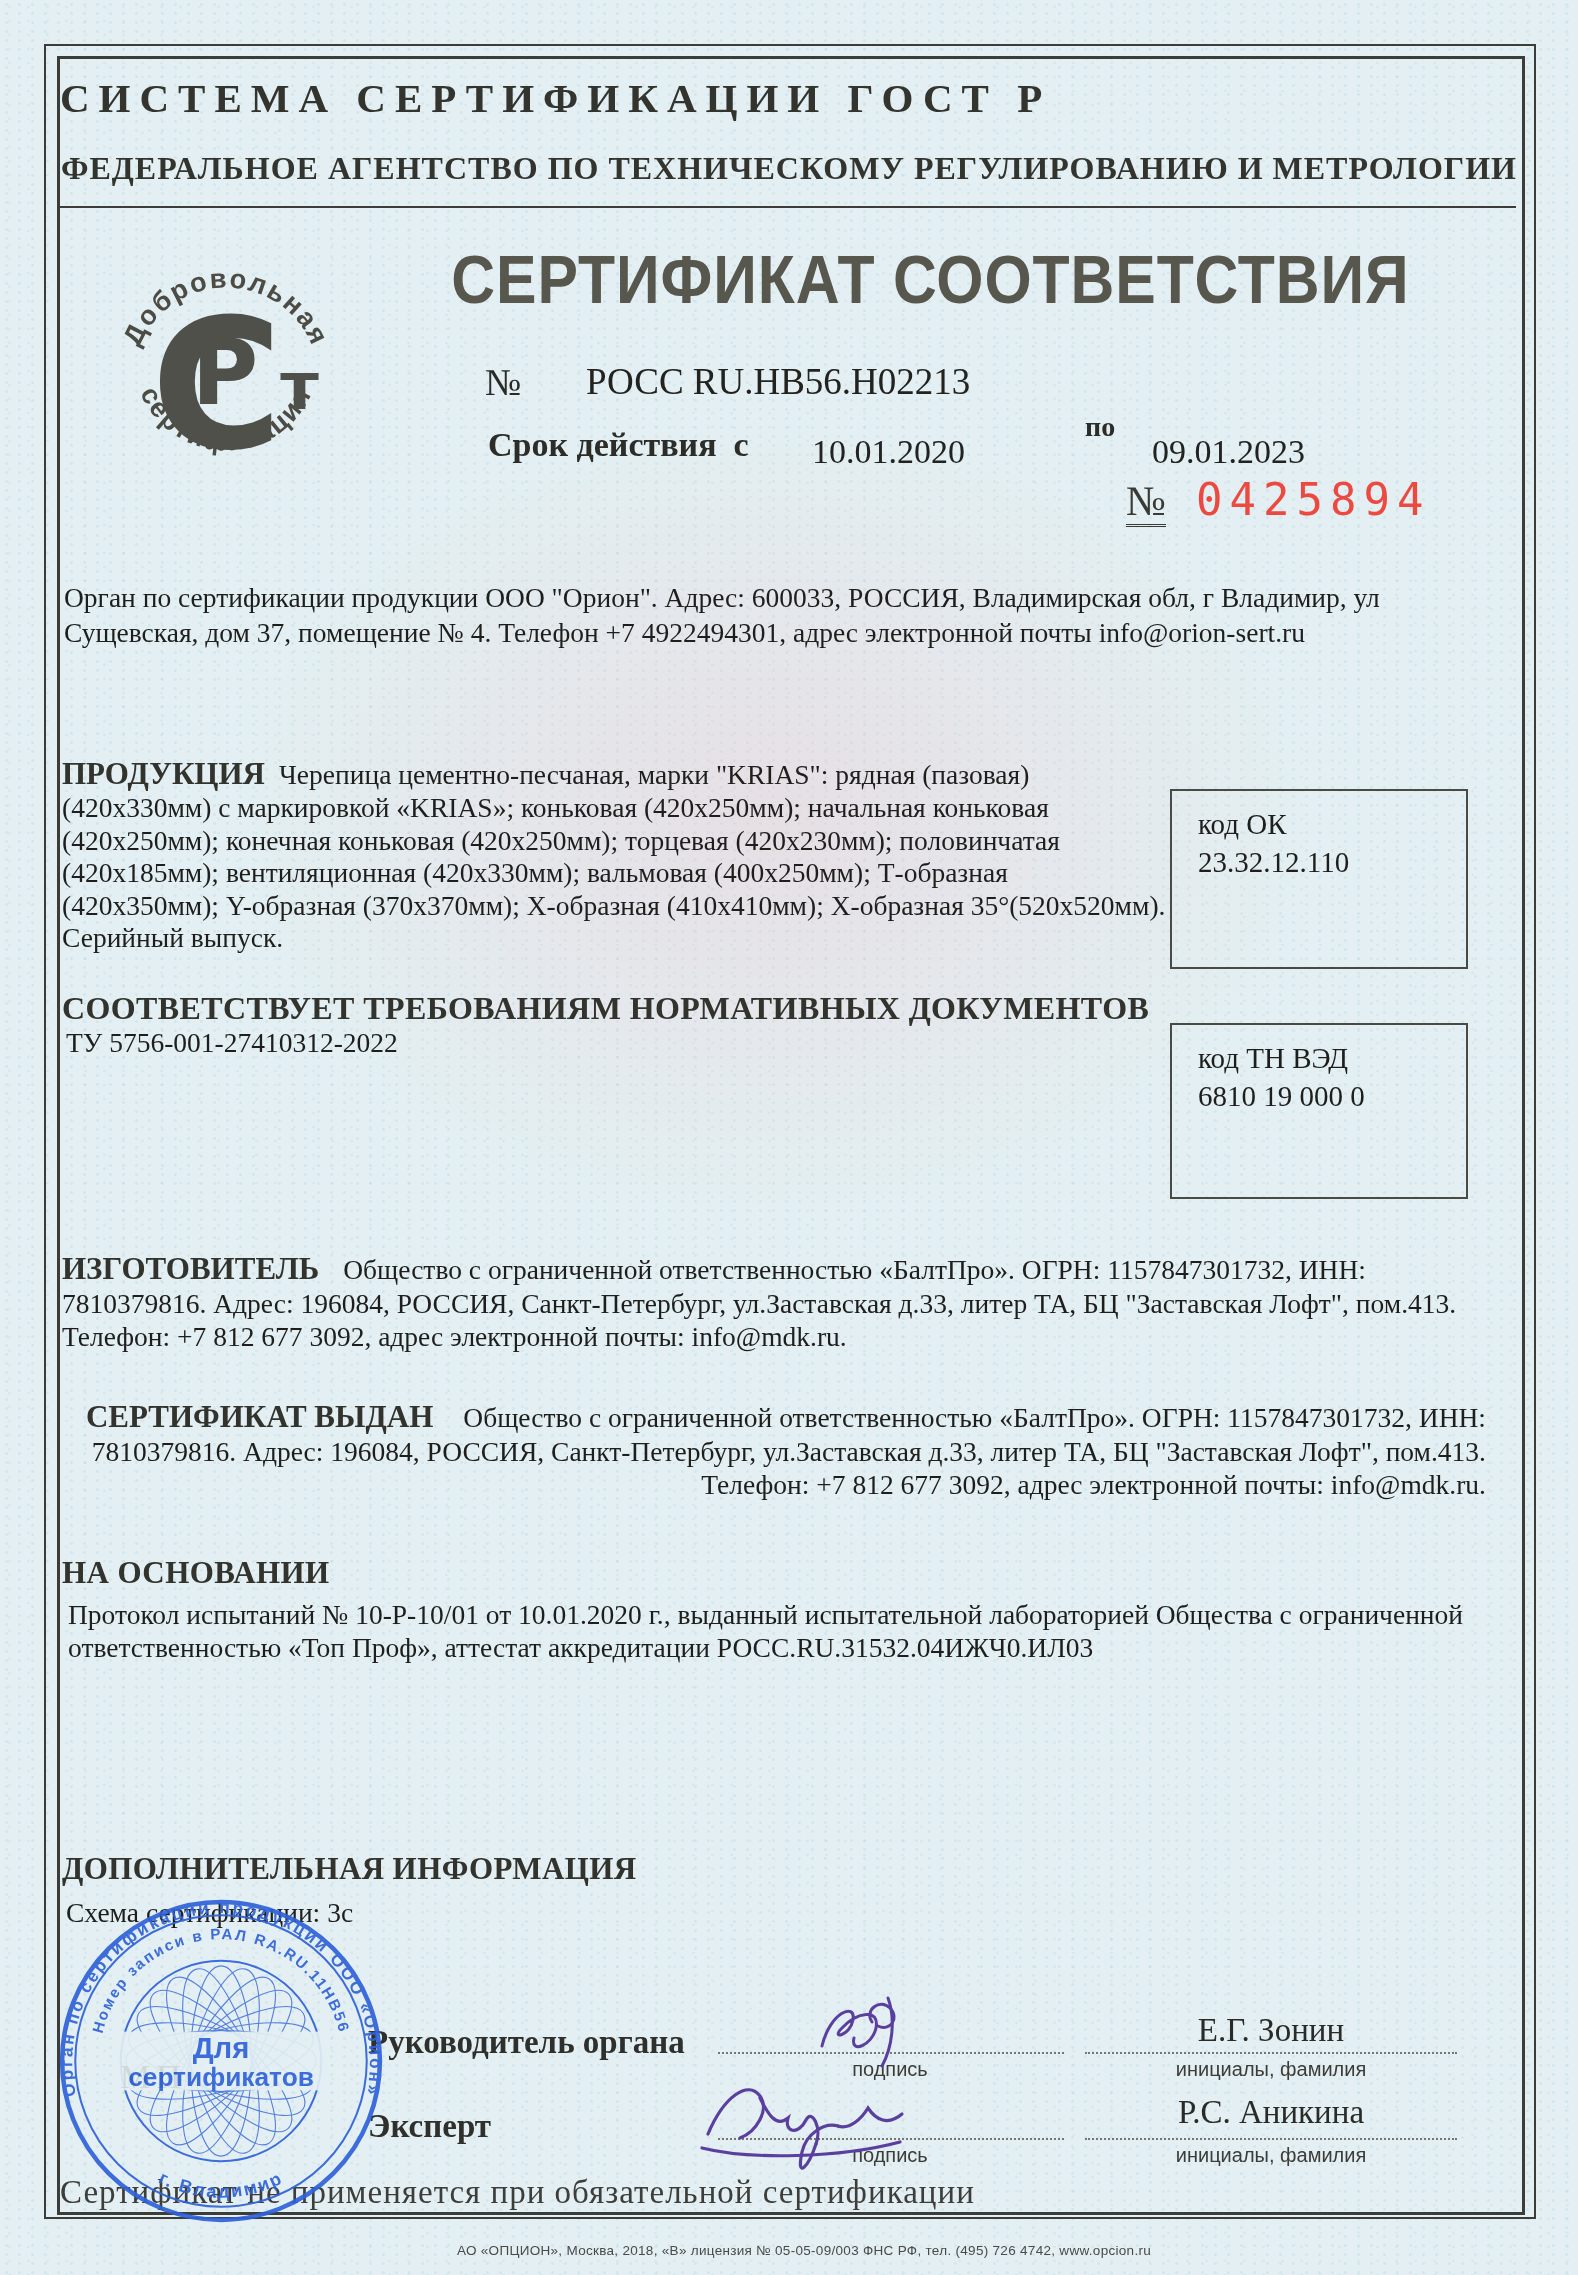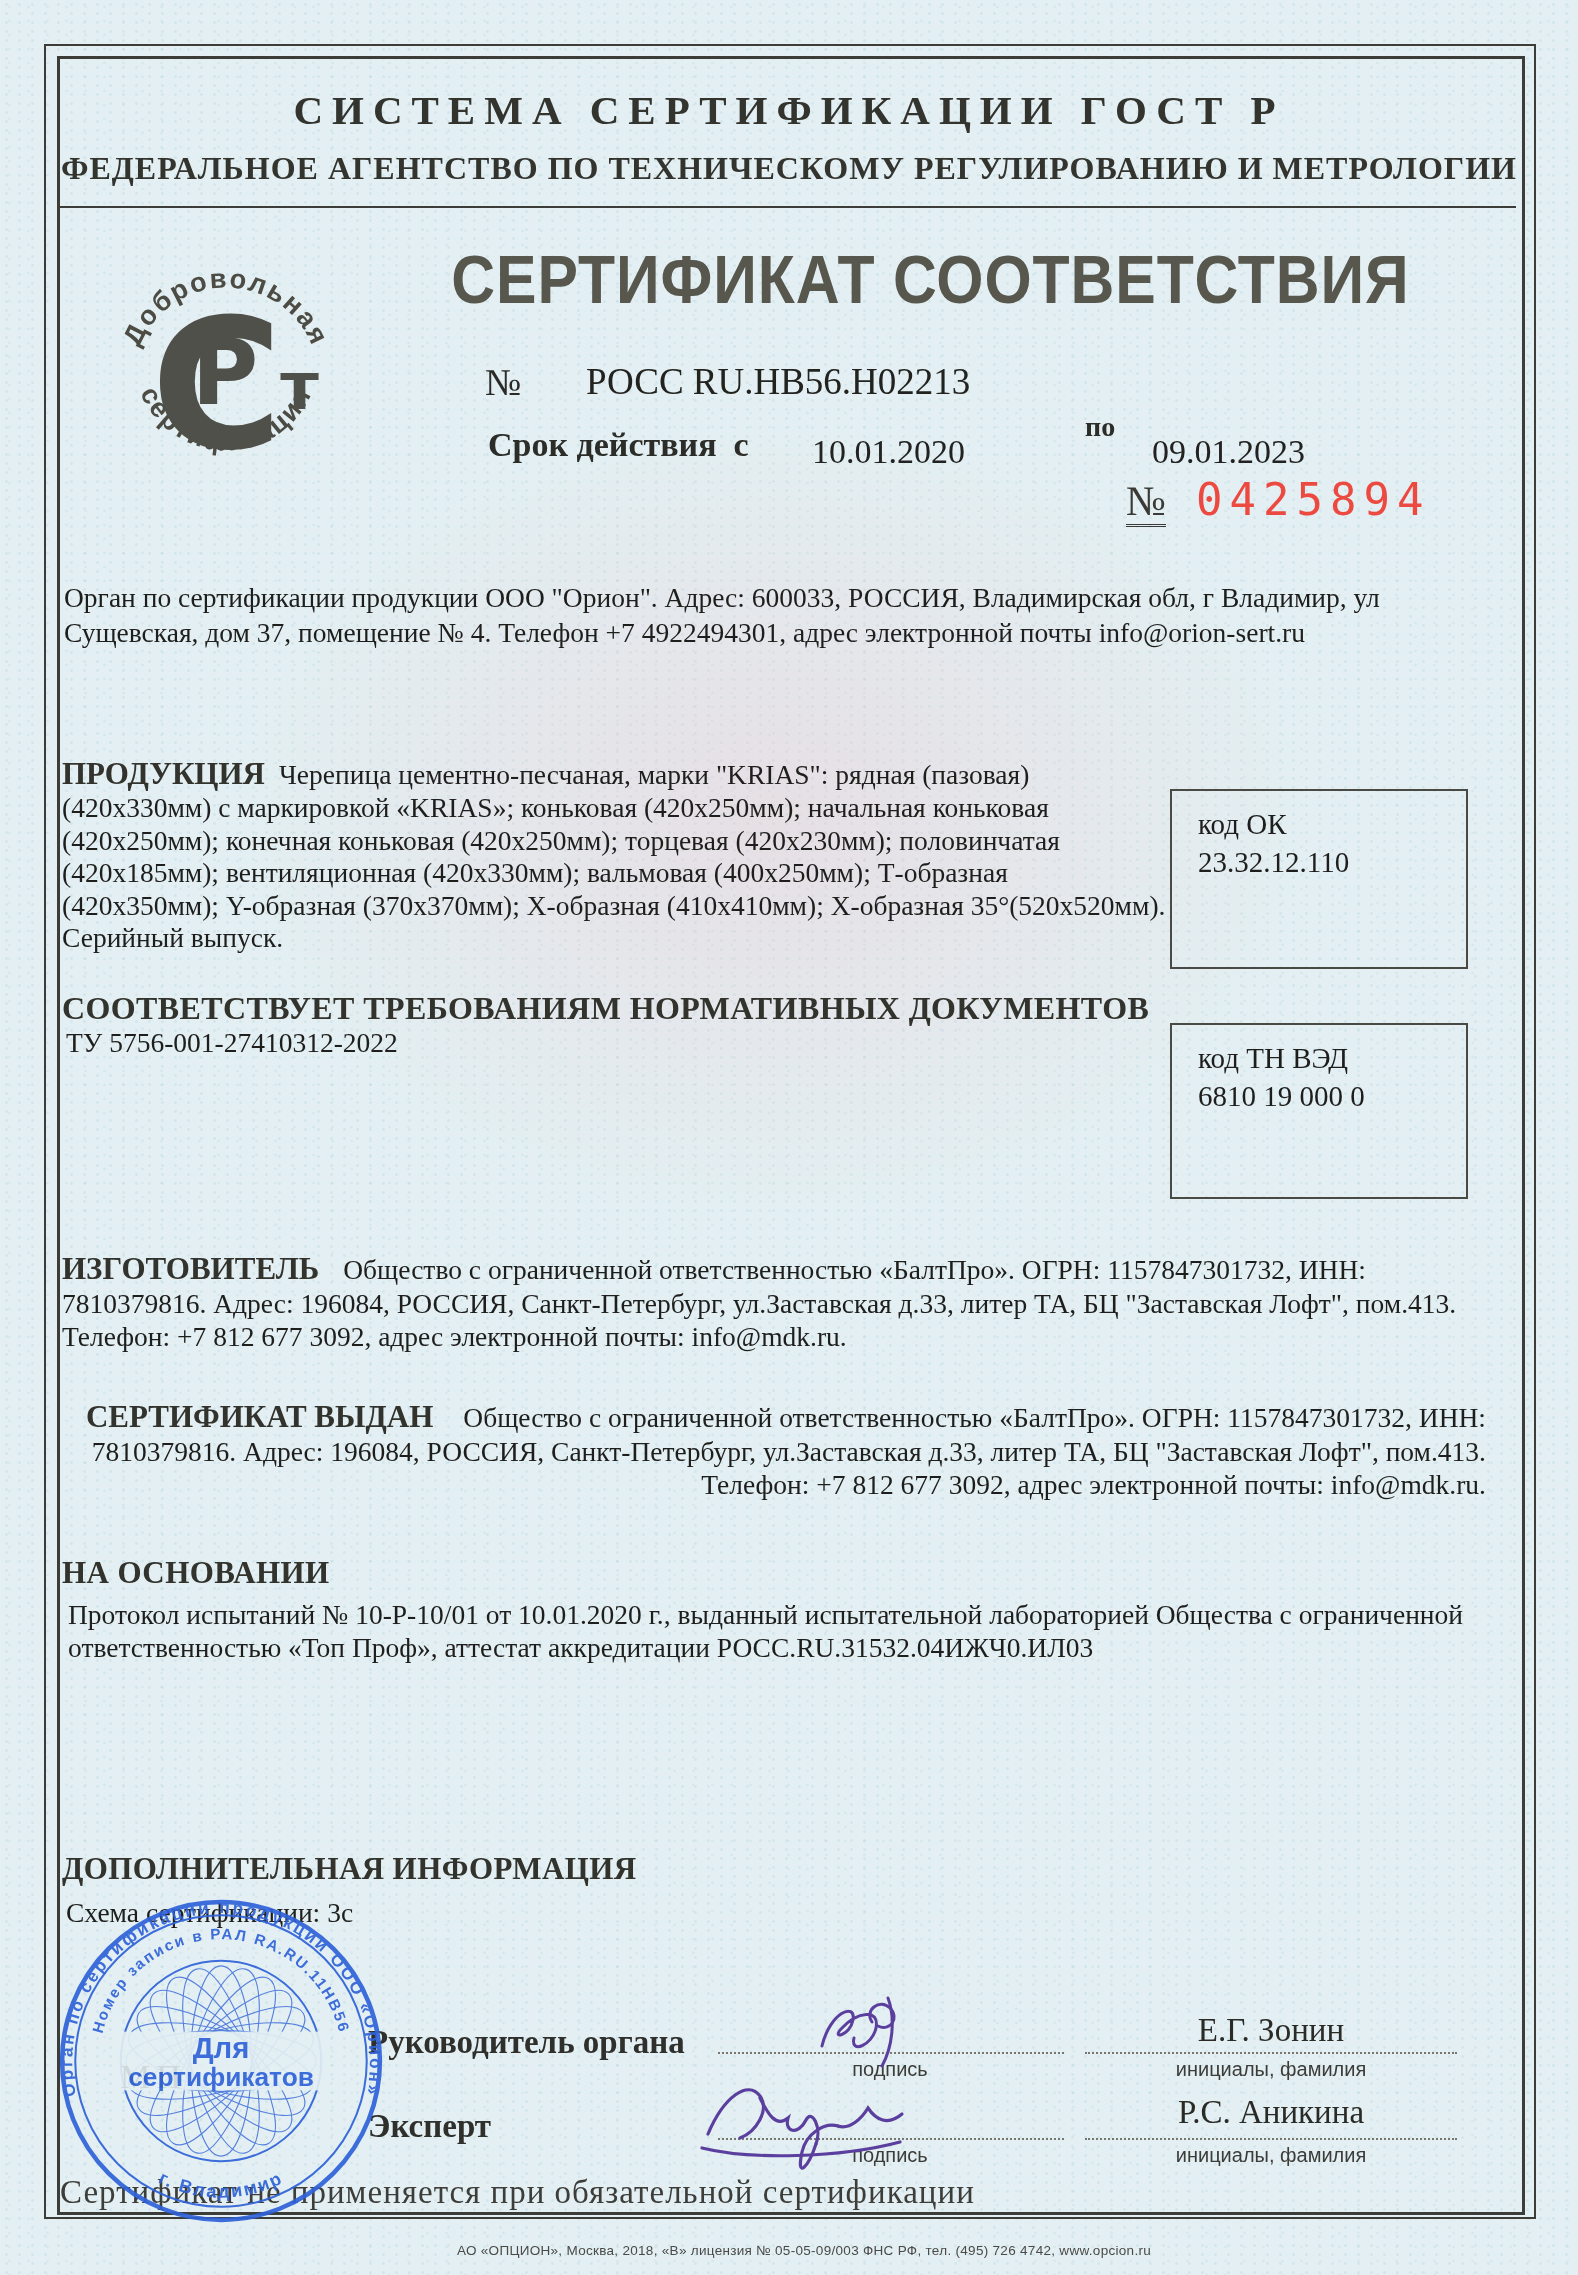--- a/index.html
+++ b/index.html
@@ -16,21 +16,21 @@
     font-family:"Liberation Serif", serif;
     color:#222220;
   }
   .abs{position:absolute;}
   .serif{font-family:"Liberation Serif", serif;}
   .sans{font-family:"Liberation Sans", sans-serif;}
   .mono{font-family:"DejaVu Sans Mono", monospace;}
   .frame-outer{left:44px;top:44px;width:1488px;height:2171px;border:2px solid #3c3c38;}
   .frame-inner{left:57px;top:56px;width:1462px;height:2153px;border:3px solid #3c3c38;}
   .hline{height:0;border-top:2.5px solid #3c3c38;}
-  .hdr1{left:60px;top:86px;width:1458px;text-align:center;font-size:41px;font-weight:bold;
+  .hdr1{left:60px;top:74px;width:1458px;font-size:41px;font-weight:bold;
         letter-spacing:9px;color:#34342f;}
   .hdr2{left:60px;top:150px;width:1458px;text-align:center;font-size:32px;font-weight:bold;
         letter-spacing:1px;color:#34342f;}
   .doc-title{left:360px;top:240px;width:1140px;text-align:center;}
   .doc-title span{display:inline-block;font-family:"Liberation Sans",sans-serif;font-weight:bold;
         font-size:69px;letter-spacing:1px;color:#57574e;transform:scaleX(0.88);transform-origin:center;
         white-space:nowrap;}
   .numrow-label{font-size:38px;color:#2a2a26;}
   .bold{font-weight:bold;}
   .red-num{font-size:44px;letter-spacing:7px;color:#ec4a41;}

